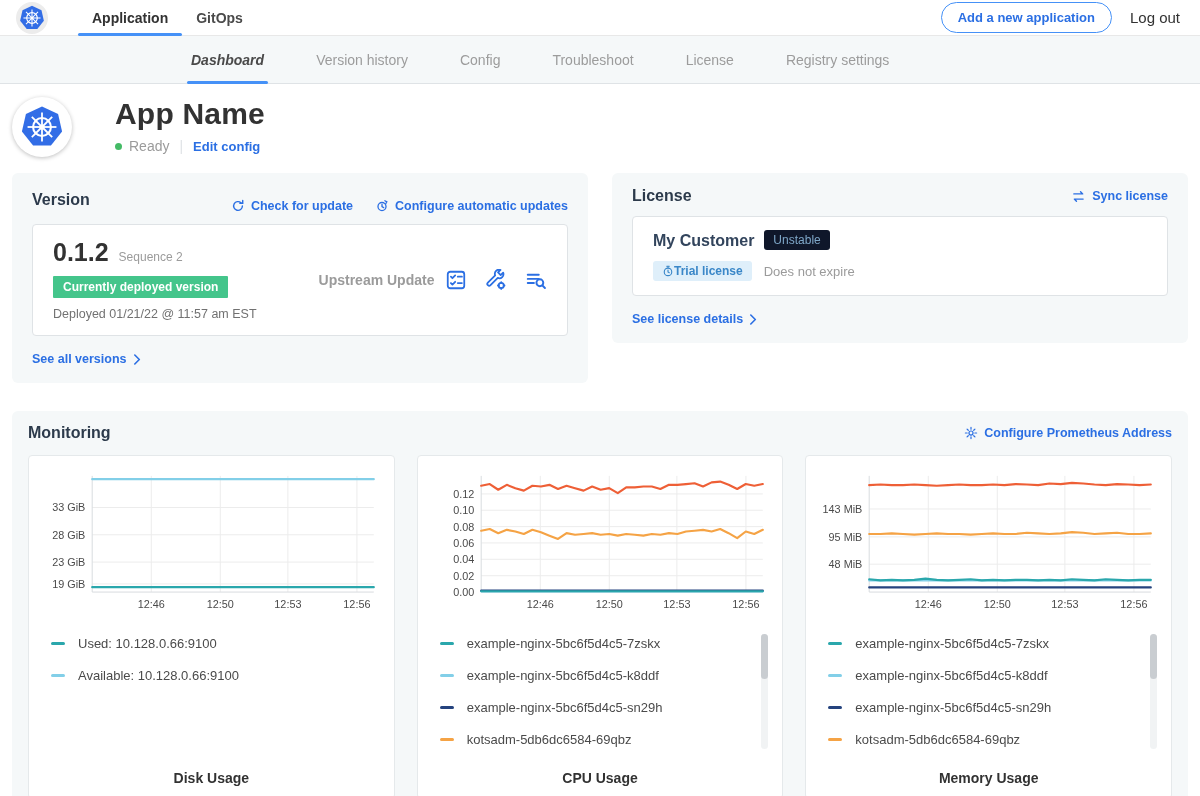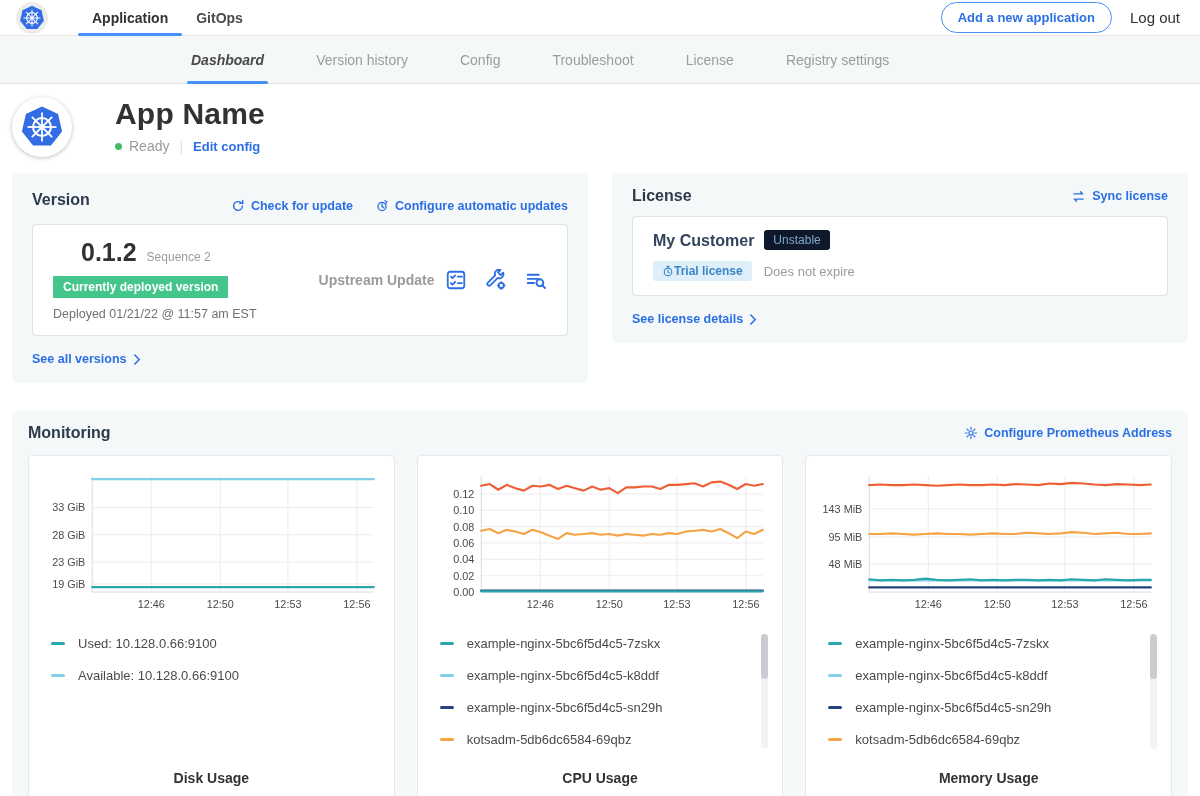--- a/index.html
+++ b/index.html
@@ -36,21 +36,21 @@
   
   .cards-row { display:flex; gap:24px; padding:0 12px; align-items:flex-start; }
   .card { background:#f5f8f9; border-radius:6px; flex:1; padding:14px 20px 16px; }
   .card-head { display:flex; align-items:center; justify-content:space-between; }
   .card-title { font-size:16px; font-weight:700; color:#2c3a4b; }
   .card-head-links { display:flex; gap:22px;margin-top:12px; }
   .white-box { background:#fff; border:1px solid #dfe3e6; border-radius:4px; margin-top:11px; padding:13px 20px 14px; }
   .version-box { display:flex; align-items:center; }
   .version-left { width:255px; }
   .version-num-row { display:flex; align-items:baseline; gap:10px; }
-  .version-num { font-size:25px; font-weight:800; color:#323232;margin-left:28px; }
+  .version-num { font-size:25px; font-weight:800; color:#323232; }
   .version-seq { font-size:12px; color:#9b9b9b; }
   .badge-green { display:inline-block; margin-top:9px; background:#44c58b; color:#fff; font-size:12px; font-weight:700; padding:4px 10px; border-radius:1px; }
   .deployed-at { margin-top:9px; font-size:12.5px; color:#717171; }
   .version-mid { flex:1; text-align:center; font-size:14px; font-weight:700; color:#9b9b9b; }
   .version-icons { display:flex; gap:18px; color:#2b6fe3; }
   .version-icons span { cursor:pointer; display:flex; }
   .card-footer-link { margin-top:13px; }
 
   .license-box .cust-row { display:flex; align-items:flex-end; gap:10px; }
   .cust-name { font-size:16px; font-weight:700; color:#32445c; }

